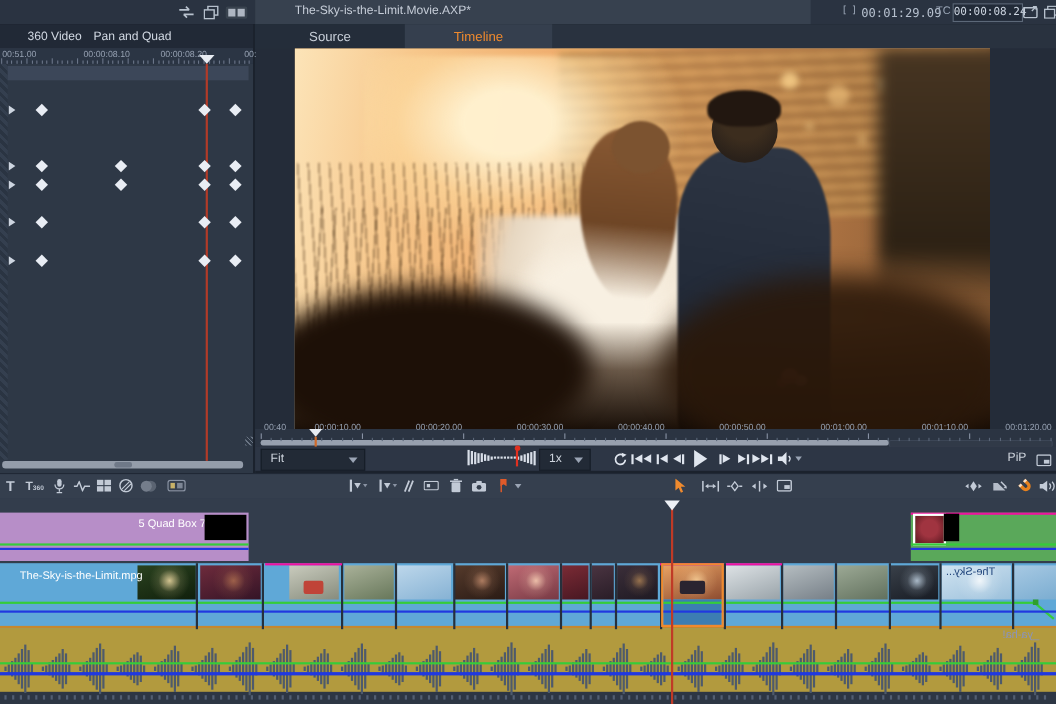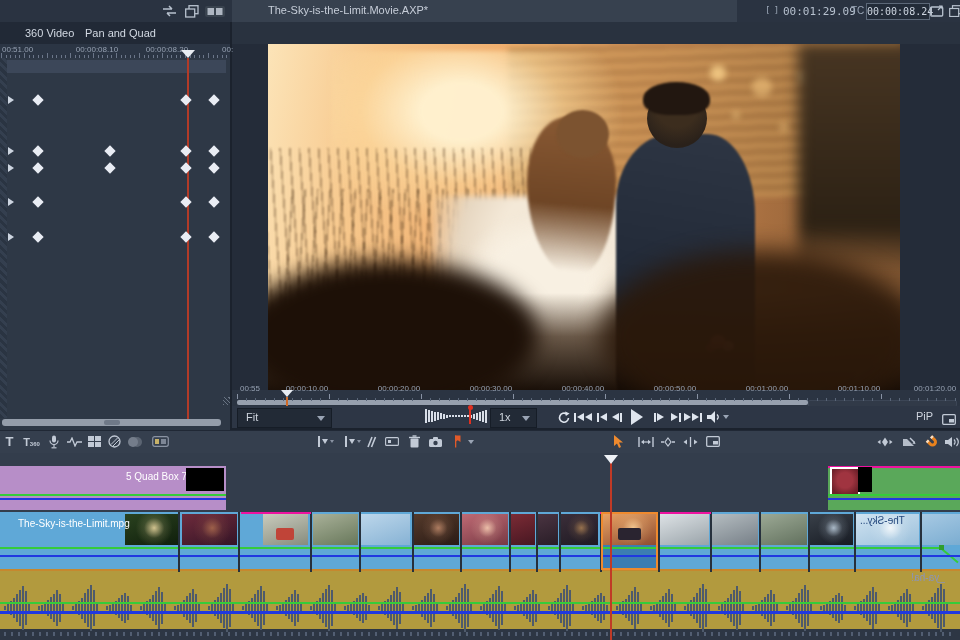--- a/index.html
+++ b/index.html
@@ -142,20 +142,22 @@
   <div class="abs" id="lp-ruler"></div>
   <div class="abs" id="lp-body"></div>
   <div class="abs" id="lp-hatch"></div>
   <div class="abs" id="lp-high"></div>
   <div class="abs" id="lp-scroll"></div>
   <div class="abs" id="lp-scroll-h"></div>
   <div class="abs" id="corner-grip"></div>
   <div class="abs" id="div-v"></div>
 
   <div class="abs" id="pv-panel"></div>
+  <div class="abs" id="pv-tab-src">Source</div>
+  <div class="abs" id="pv-tab-tl">Timeline</div>
   <div class="abs" id="pv-stage"></div>
   <div class="abs" id="pv-img">
     <div class="base"></div>
     <div class="water"></div>
     <div class="bok"></div>
     <div class="trees"></div>
     <div class="flare"></div>
     <div class="reeds"></div>
     <div class="reeds2"></div>
     <div class="w-dress"></div>
@@ -357,21 +359,21 @@
     <div style="position: absolute; left: 871.8px; top: 396px; width: 1px; height: 3px; background: rgb(90, 102, 120); margin-top: 2px;"></div>
     <div style="position: absolute; left: 881px; top: 394px; width: 1px; height: 5px; background: rgb(136, 146, 164); margin-top: 0px;"></div>
     <div style="position: absolute; left: 890.2px; top: 396px; width: 1px; height: 3px; background: rgb(90, 102, 120); margin-top: 2px;"></div>
     <div style="position: absolute; left: 899.4px; top: 396px; width: 1px; height: 3px; background: rgb(90, 102, 120); margin-top: 2px;"></div>
     <div style="position: absolute; left: 908.6px; top: 396px; width: 1px; height: 3px; background: rgb(90, 102, 120); margin-top: 2px;"></div>
     <div style="position: absolute; left: 917.8px; top: 396px; width: 1px; height: 3px; background: rgb(90, 102, 120); margin-top: 2px;"></div>
     <div style="position: absolute; left: 927px; top: 396px; width: 1px; height: 3px; background: rgb(90, 102, 120); margin-top: 2px;"></div>
     <div style="position: absolute; left: 936.2px; top: 396px; width: 1px; height: 3px; background: rgb(90, 102, 120); margin-top: 2px;"></div>
     <div style="position: absolute; left: 945.4px; top: 396px; width: 1px; height: 3px; background: rgb(90, 102, 120); margin-top: 2px;"></div>
     <div style="position: absolute; left: 954.6px; top: 396px; width: 1px; height: 3px; background: rgb(90, 102, 120); margin-top: 2px;"></div>
-    <div style="position: absolute; top: 384px; font: 8px &quot;Liberation Sans&quot;, sans-serif; color: rgb(150, 161, 178); white-space: nowrap; left: 240px;">00:55</div>
+    <div style="position: absolute; top: 384px; font: 8px &quot;Liberation Sans&quot;, sans-serif; color: rgb(150, 161, 178); white-space: nowrap; left: 240px;">00:40</div>
     <div style="position: absolute; top: 384px; font: 8px &quot;Liberation Sans&quot;, sans-serif; color: rgb(150, 161, 178); white-space: nowrap; left: 307px; transform: translateX(-50%);">00:00:10.00</div>
     <div style="position: absolute; top: 384px; font: 8px &quot;Liberation Sans&quot;, sans-serif; color: rgb(150, 161, 178); white-space: nowrap; left: 399px; transform: translateX(-50%);">00:00:20.00</div>
     <div style="position: absolute; top: 384px; font: 8px &quot;Liberation Sans&quot;, sans-serif; color: rgb(150, 161, 178); white-space: nowrap; left: 491px; transform: translateX(-50%);">00:00:30.00</div>
     <div style="position: absolute; top: 384px; font: 8px &quot;Liberation Sans&quot;, sans-serif; color: rgb(150, 161, 178); white-space: nowrap; left: 583px; transform: translateX(-50%);">00:00:40.00</div>
     <div style="position: absolute; top: 384px; font: 8px &quot;Liberation Sans&quot;, sans-serif; color: rgb(150, 161, 178); white-space: nowrap; left: 675px; transform: translateX(-50%);">00:00:50.00</div>
     <div style="position: absolute; top: 384px; font: 8px &quot;Liberation Sans&quot;, sans-serif; color: rgb(150, 161, 178); white-space: nowrap; left: 767px; transform: translateX(-50%);">00:01:00.00</div>
     <div style="position: absolute; top: 384px; font: 8px &quot;Liberation Sans&quot;, sans-serif; color: rgb(150, 161, 178); white-space: nowrap; left: 859px; transform: translateX(-50%);">00:01:10.00</div>
     <div style="position: absolute; top: 384px; font: 8px &quot;Liberation Sans&quot;, sans-serif; color: rgb(150, 161, 178); white-space: nowrap; left: 935px; transform: translateX(-50%);">00:01:20.00</div>
     <div style="position: absolute; left: 281px; top: 390px; width: 0px; height: 0px; border-left: 6px solid transparent; border-right: 6px solid transparent; border-top: 7px solid rgb(232, 236, 242); z-index: 5;"></div>
     <div style="position: absolute; left: 286px; top: 397px; width: 1.5px; height: 9px; background: rgb(208, 106, 40); z-index: 5;"></div>

